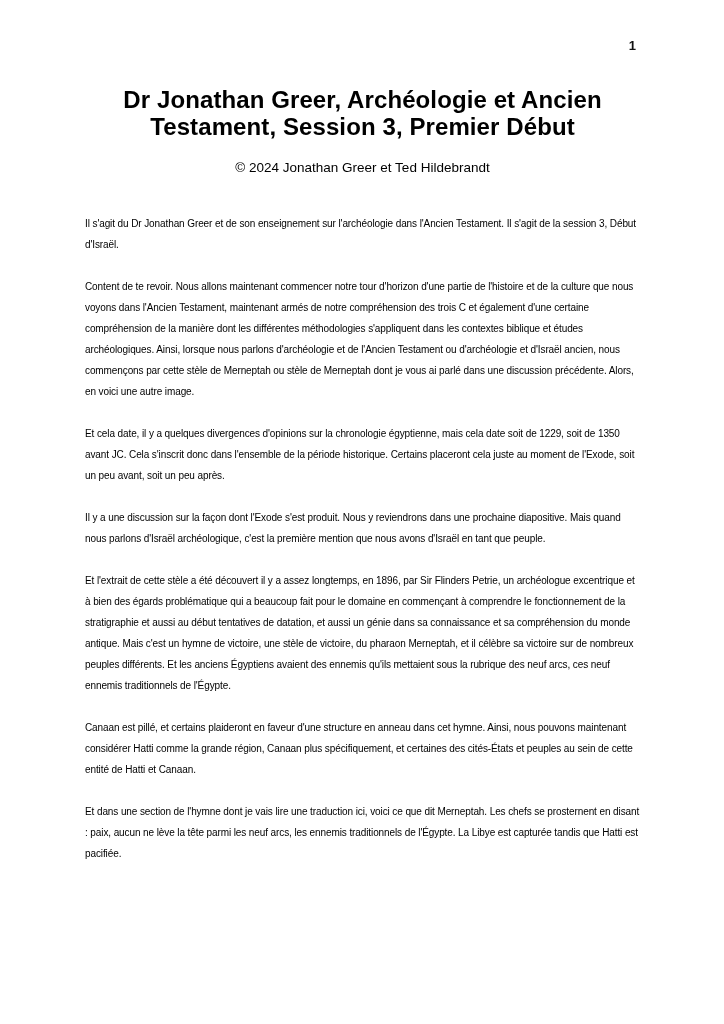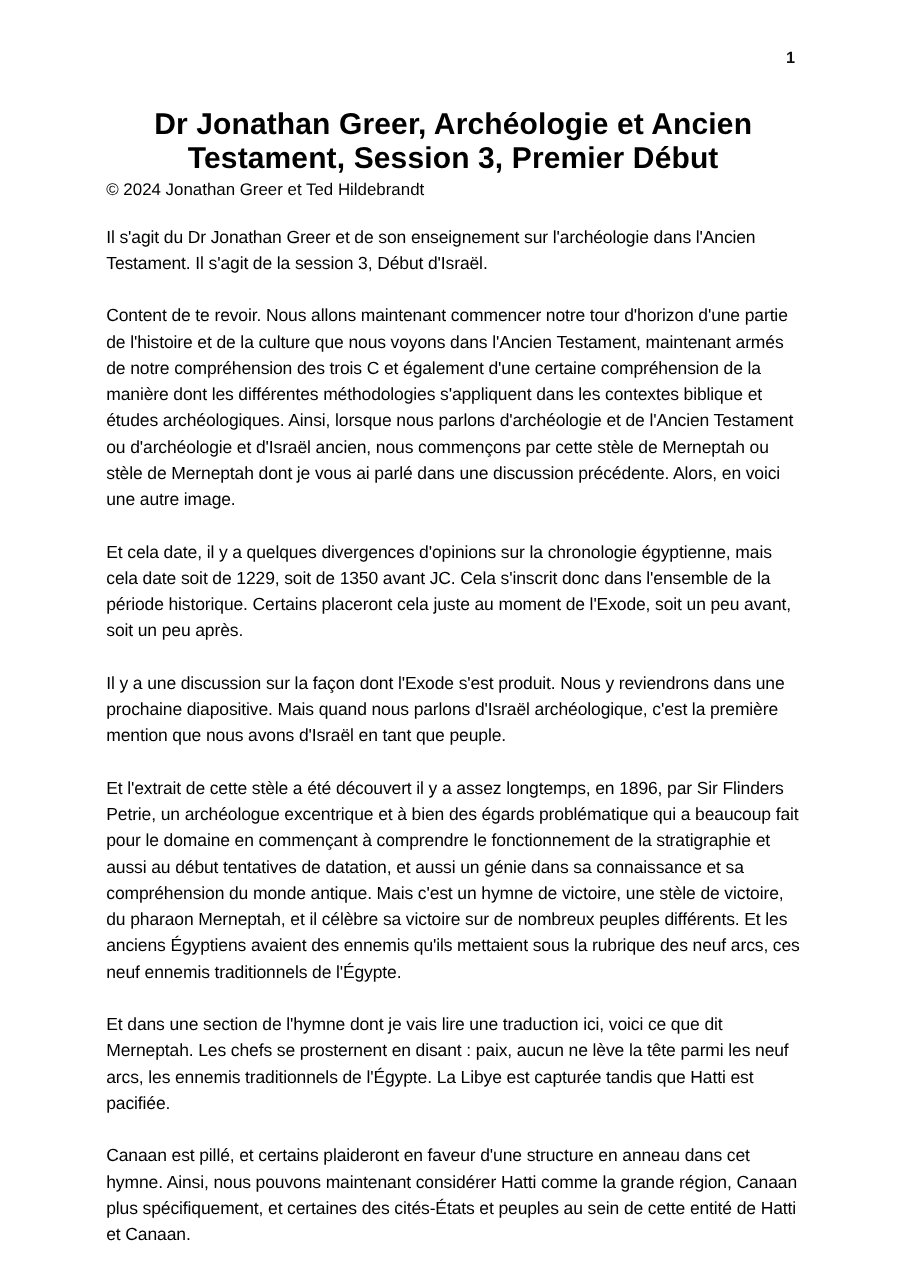--- a/index.html
+++ b/index.html
@@ -29,27 +29,28 @@
     padding: 86px 84px 0 85px; 
   }
   .title {
     text-align: center;
     font-size: 24px;
     font-weight: bold;
     line-height: 27px;
     letter-spacing: 0.1px;
   }
   .copyright {
+    text-align: center;
     font-size: 13.5px;
-    margin-top: 3px;
+    margin-top: 19px;
     line-height: 18px;
   }
   .body-text {
-    margin-top: 18px;
-    font-size: 14px;
+    margin-top: 36px;
+    font-size: 10px;
     line-height: 21px;
     letter-spacing: -0.1px;
     text-align: left;
   }
   .body-text p {
     margin: 0 0 21px 0;
   }
 </style>
 </head>
 <body>
@@ -67,18 +68,18 @@
 
     <div class="copyright">© 2024 Jonathan Greer et Ted Hildebrandt</div>
 
     <div class="body-text">
 
     <p>Il s'agit du Dr Jonathan Greer et de son enseignement sur l'archéologie dans l'Ancien Testament. Il s'agit de la session 3, Début d'Israël.</p>
         <p>Content de te revoir. Nous allons maintenant commencer notre tour d'horizon d'une partie de l'histoire et de la culture que nous voyons dans l'Ancien Testament, maintenant armés de notre compréhension des trois C et également d'une certaine compréhension de la manière dont les différentes méthodologies s'appliquent dans les contextes biblique et études archéologiques. Ainsi, lorsque nous parlons d'archéologie et de l'Ancien Testament ou d'archéologie et d'Israël ancien, nous commençons par cette stèle de Merneptah ou stèle de Merneptah dont je vous ai parlé dans une discussion précédente. Alors, en voici une autre image.</p>
         <p>Et cela date, il y a quelques divergences d'opinions sur la chronologie égyptienne, mais cela date soit de 1229, soit de 1350 avant JC. Cela s'inscrit donc dans l'ensemble de la période historique. Certains placeront cela juste au moment de l'Exode, soit un peu avant, soit un peu après.</p>
         <p>Il y a une discussion sur la façon dont l'Exode s'est produit. Nous y reviendrons dans une prochaine diapositive. Mais quand nous parlons d'Israël archéologique, c'est la première mention que nous avons d'Israël en tant que peuple.</p>
         <p>Et l'extrait de cette stèle a été découvert il y a assez longtemps, en 1896, par Sir Flinders Petrie, un archéologue excentrique et à bien des égards problématique qui a beaucoup fait pour le domaine en commençant à comprendre le fonctionnement de la stratigraphie et aussi au début tentatives de datation, et aussi un génie dans sa connaissance et sa compréhension du monde antique. Mais c'est un hymne de victoire, une stèle de victoire, du pharaon Merneptah, et il célèbre sa victoire sur de nombreux peuples différents. Et les anciens Égyptiens avaient des ennemis qu'ils mettaient sous la rubrique des neuf arcs, ces neuf ennemis traditionnels de l'Égypte.</p>
+        <p>Canaan est pillé, et certains plaideront en faveur d'une structure en anneau dans cet hymne. Ainsi, nous pouvons maintenant considérer Hatti comme la grande région, Canaan plus spécifiquement, et certaines des cités-États et peuples au sein de cette entité de Hatti et Canaan.</p>
         <p>Et dans une section de l'hymne dont je vais lire une traduction ici, voici ce que dit Merneptah. Les chefs se prosternent en disant : paix, aucun ne lève la tête parmi les neuf arcs, les ennemis traditionnels de l'Égypte. La Libye est capturée tandis que Hatti est pacifiée.</p>
-        <p>Canaan est pillé, et certains plaideront en faveur d'une structure en anneau dans cet hymne. Ainsi, nous pouvons maintenant considérer Hatti comme la grande région, Canaan plus spécifiquement, et certaines des cités-États et peuples au sein de cette entité de Hatti et Canaan.</p>
       </div>
 
   </div>
 </div>
 
 </body></html>

